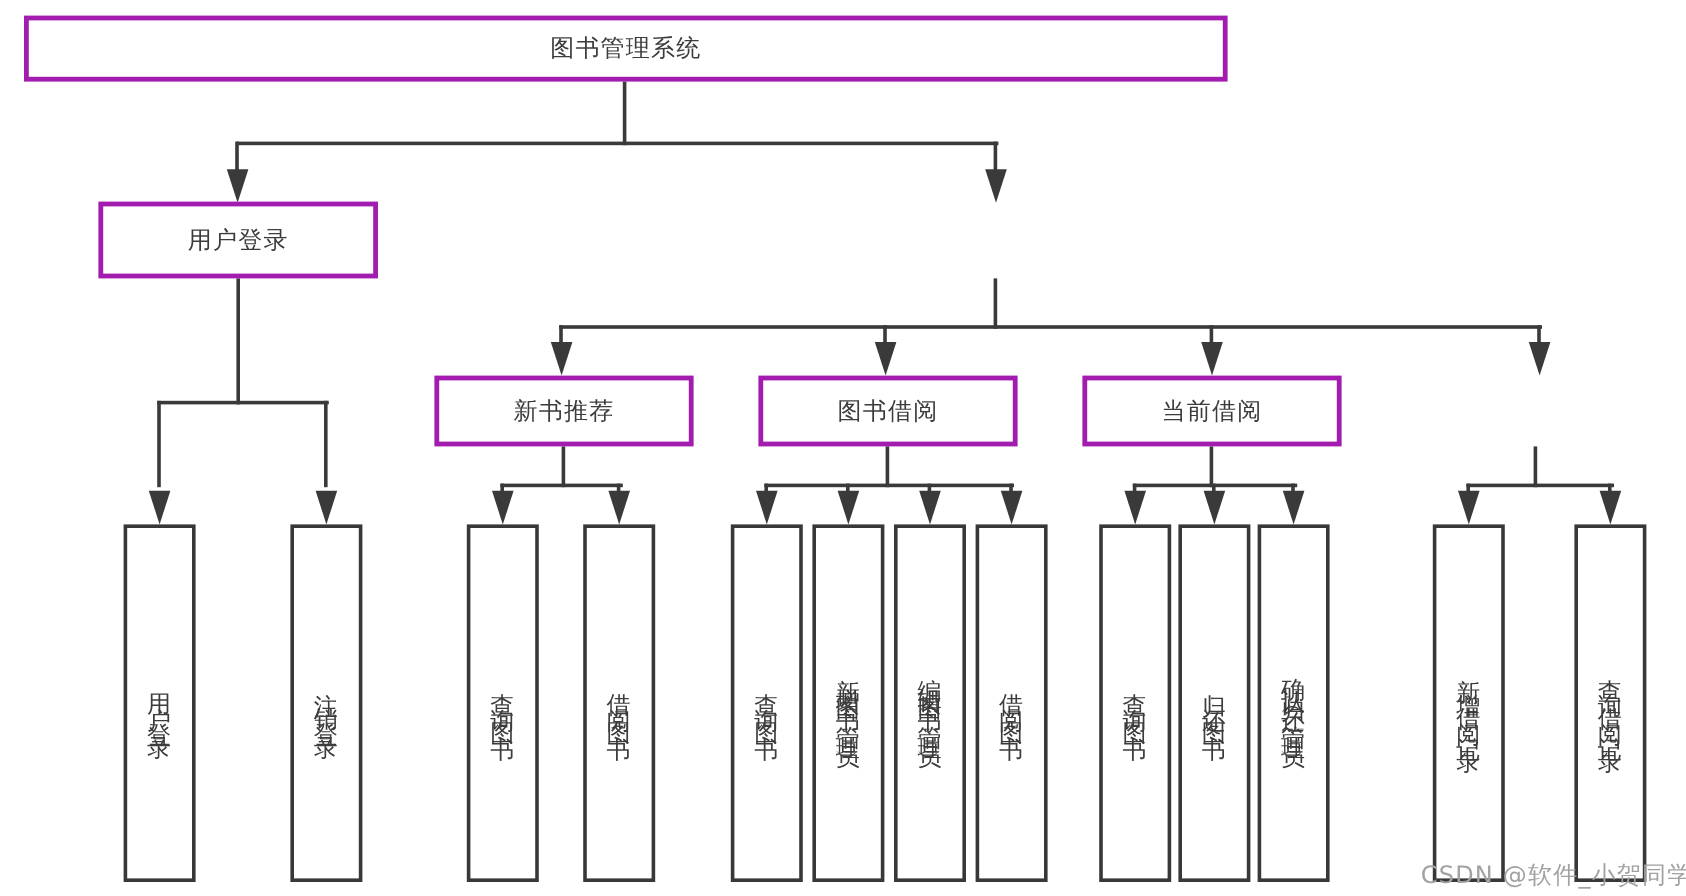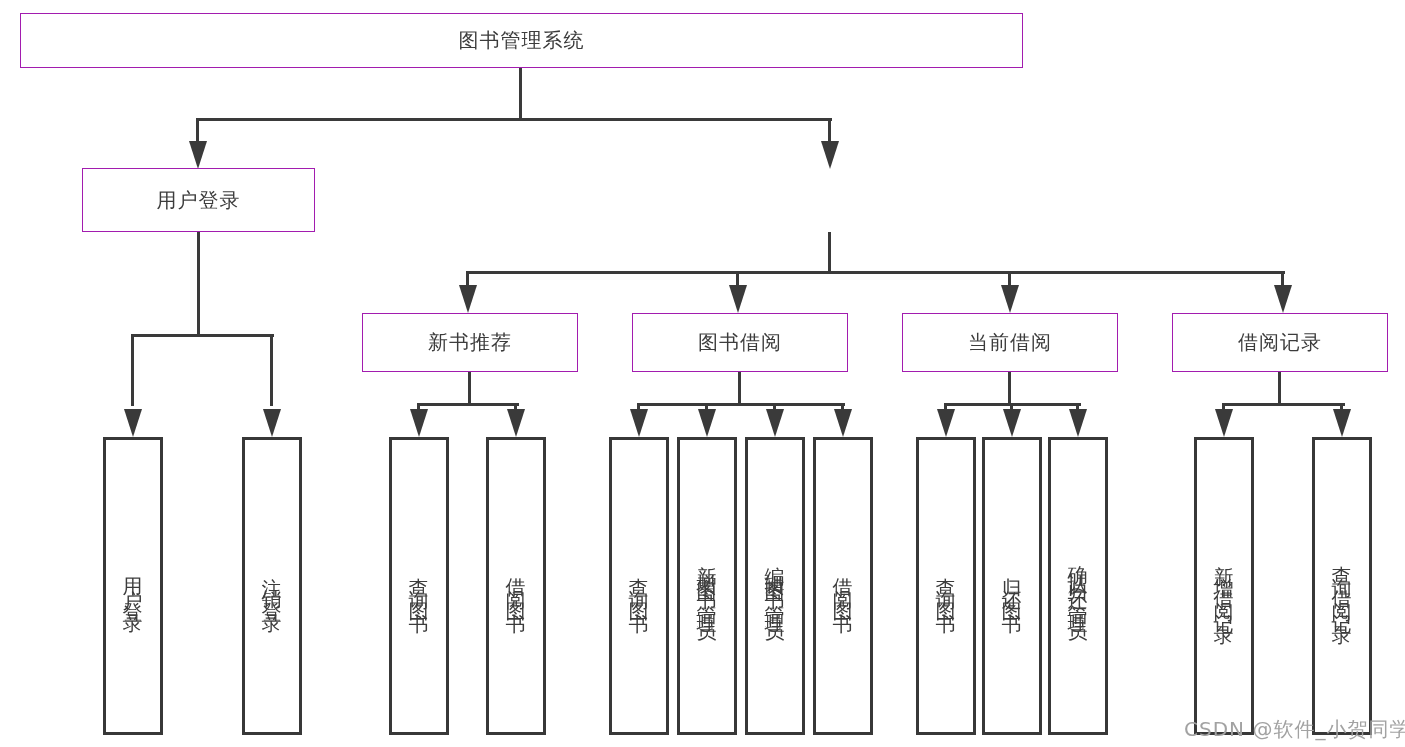--- a/index.html
+++ b/index.html
@@ -10,21 +10,21 @@
   }
   #canvas {
     position: relative;
     width: 1405px;
     height: 747px;
     background: #ffffff;
     overflow: hidden;
   }
   .box {
     position: absolute;
-    border: 1px solid #a21caf;
+    border: 4px solid #a21caf;
     background: #ffffff;
     display: flex;
     align-items: center;
     justify-content: center;
     box-sizing: border-box;
     color: #3c3c3c;
     font-size: 20px;
     letter-spacing: 1px;
   }
   .leaf {
@@ -114,23 +114,20 @@
 
   <div class="box" style="left:362px; top:313px; width:216px; height:59px;">
     <span>新书推荐</span>
   </div>
   <div class="box" style="left:902px; top:313px; width:216px; height:59px;">
     <span>当前借阅</span>
   </div>
   <div class="box" style="left:632px; top:313px; width:216px; height:59px;">
     <span>图书借阅</span>
   </div>
-  <div class="box" style="left:1172px; top:313px; width:216px; height:59px;">
-    <span>借阅记录</span>
-  </div>
 
   <div class="vline" style="left:468px; top:372px; height:34px;"></div>
   <div class="hline" style="left:417px; top:403px; width:102px;"></div>
   <div class="vline" style="left:417px; top:403px; height:10px;"></div>
   <div class="arrow" style="left:410px; top:409px;"></div>
   <div class="vline" style="left:514px; top:403px; height:10px;"></div>
   <div class="arrow" style="left:507px; top:409px;"></div>
 
   <div class="vline" style="left:738px; top:372px; height:34px;"></div>
   <div class="hline" style="left:637px; top:403px; width:208px;"></div>

